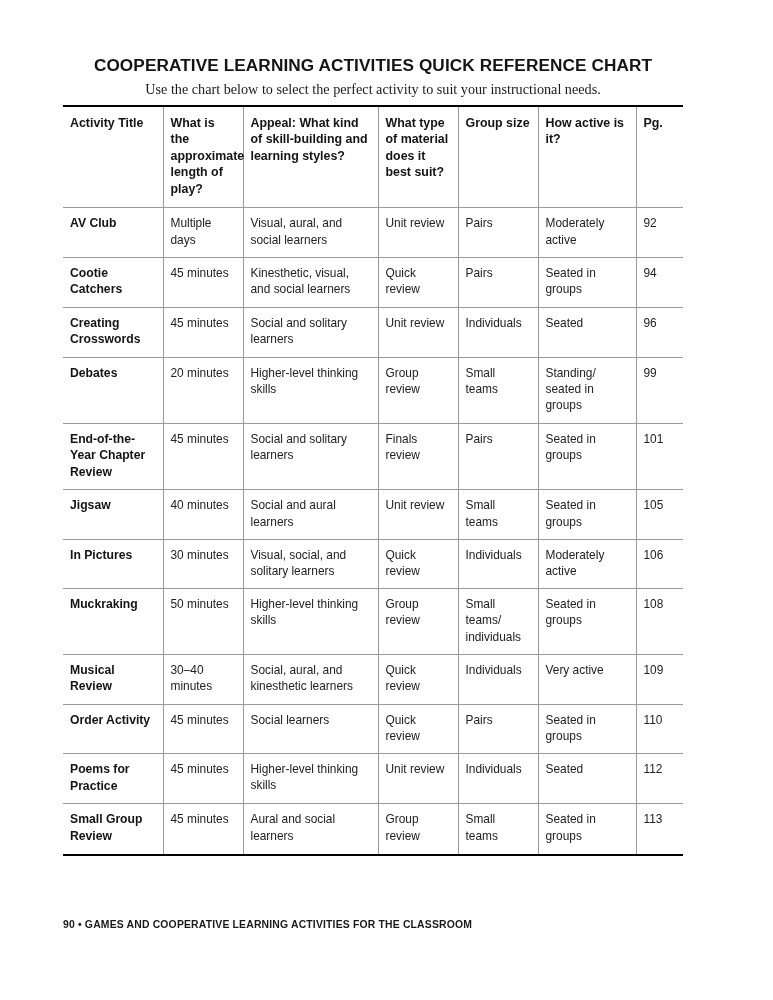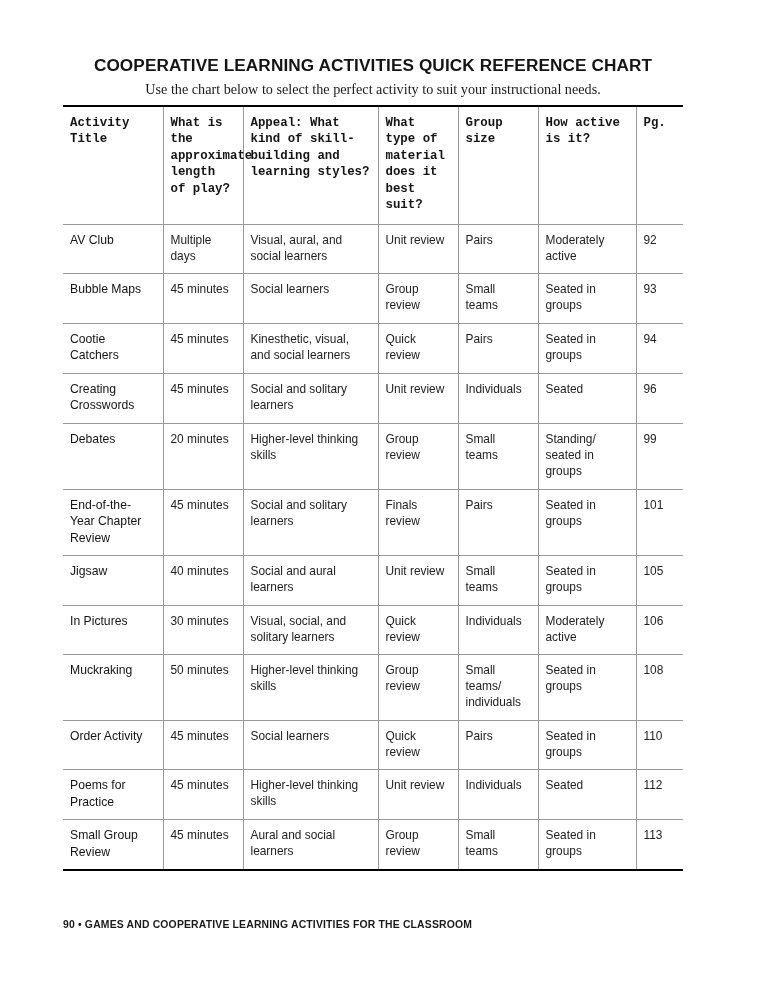--- a/index.html
+++ b/index.html
@@ -76,21 +76,21 @@
     border-right: 1px solid #9a9a9a;
     box-sizing: border-box;
   }
   table.ref-chart th:last-child,
   table.ref-chart td:last-child {
     border-right: none;
     margin-left: 48px;
   }
 
   table.ref-chart thead th {
-    font-family: Liberation Mono, monospace;
+    font-family: Liberation Sans, sans-serif;
     font-weight: bold;
     font-size: 12.4px;
     line-height: 1.33;
     color: #141414;
     padding-top: 8px;
     padding-bottom: 10px;
     border-bottom: 1px solid #9a9a9a;
   }
 
   table.ref-chart tbody tr {
@@ -101,21 +101,21 @@
   }
 
   table.ref-chart tbody td {
     font-family: "Liberation Sans", sans-serif;
     font-size: 11.9px;
     line-height: 1.36;
     color: #222222;
   }
 
   table.ref-chart tbody td.title-cell {
-    font-weight: normal;
+    font-weight: bold;
     font-size: 12.2px;
     color: #141414;
   }
 
   .footer {
     position: absolute;
     left: 63px;
     top: 919px;
     font-family: "Liberation Sans", sans-serif;
     font-weight: bold;
@@ -161,29 +161,20 @@
           <tr>
             <td class="title-cell">AV Club</td>
             <td>Multiple days</td>
             <td>Visual, aural, and social learners</td>
             <td>Unit review</td>
             <td>Pairs</td>
             <td>Moderately active</td>
             <td>92</td>
           </tr>
           <tr>
-            <td class="title-cell">Bubble Maps</td>
-            <td>45 minutes</td>
-            <td>Social learners</td>
-            <td>Group review</td>
-            <td>Small teams</td>
-            <td>Seated in groups</td>
-            <td>93</td>
-          </tr>
-          <tr>
             <td class="title-cell">Cootie Catchers</td>
             <td>45 minutes</td>
             <td>Kinesthetic, visual, and social learners</td>
             <td>Quick review</td>
             <td>Pairs</td>
             <td>Seated in groups</td>
             <td>94</td>
           </tr>
           <tr>
             <td class="title-cell">Creating Crosswords</td>
@@ -233,20 +224,29 @@
           <tr>
             <td class="title-cell">Muckraking</td>
             <td>50 minutes</td>
             <td>Higher-level thinking skills</td>
             <td>Group review</td>
             <td>Small teams/ individuals</td>
             <td>Seated in groups</td>
             <td>108</td>
           </tr>
           <tr>
+            <td class="title-cell">Musical Review</td>
+            <td>30–40 minutes</td>
+            <td>Social, aural, and kinesthetic learners</td>
+            <td>Quick review</td>
+            <td>Individuals</td>
+            <td>Very active</td>
+            <td>109</td>
+          </tr>
+          <tr>
             <td class="title-cell">Order Activity</td>
             <td>45 minutes</td>
             <td>Social learners</td>
             <td>Quick review</td>
             <td>Pairs</td>
             <td>Seated in groups</td>
             <td>110</td>
           </tr>
           <tr>
             <td class="title-cell">Poems for Practice</td>

